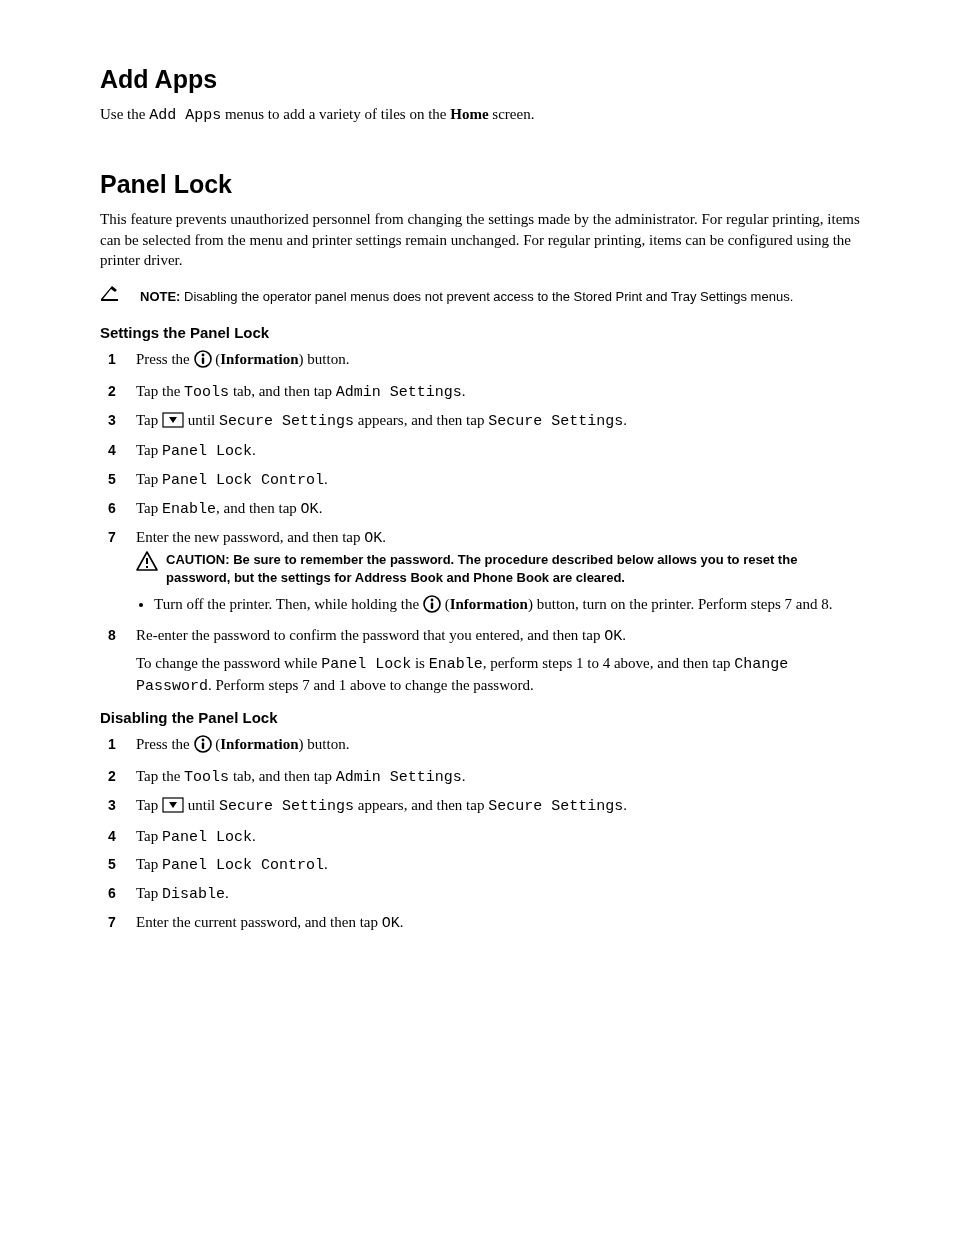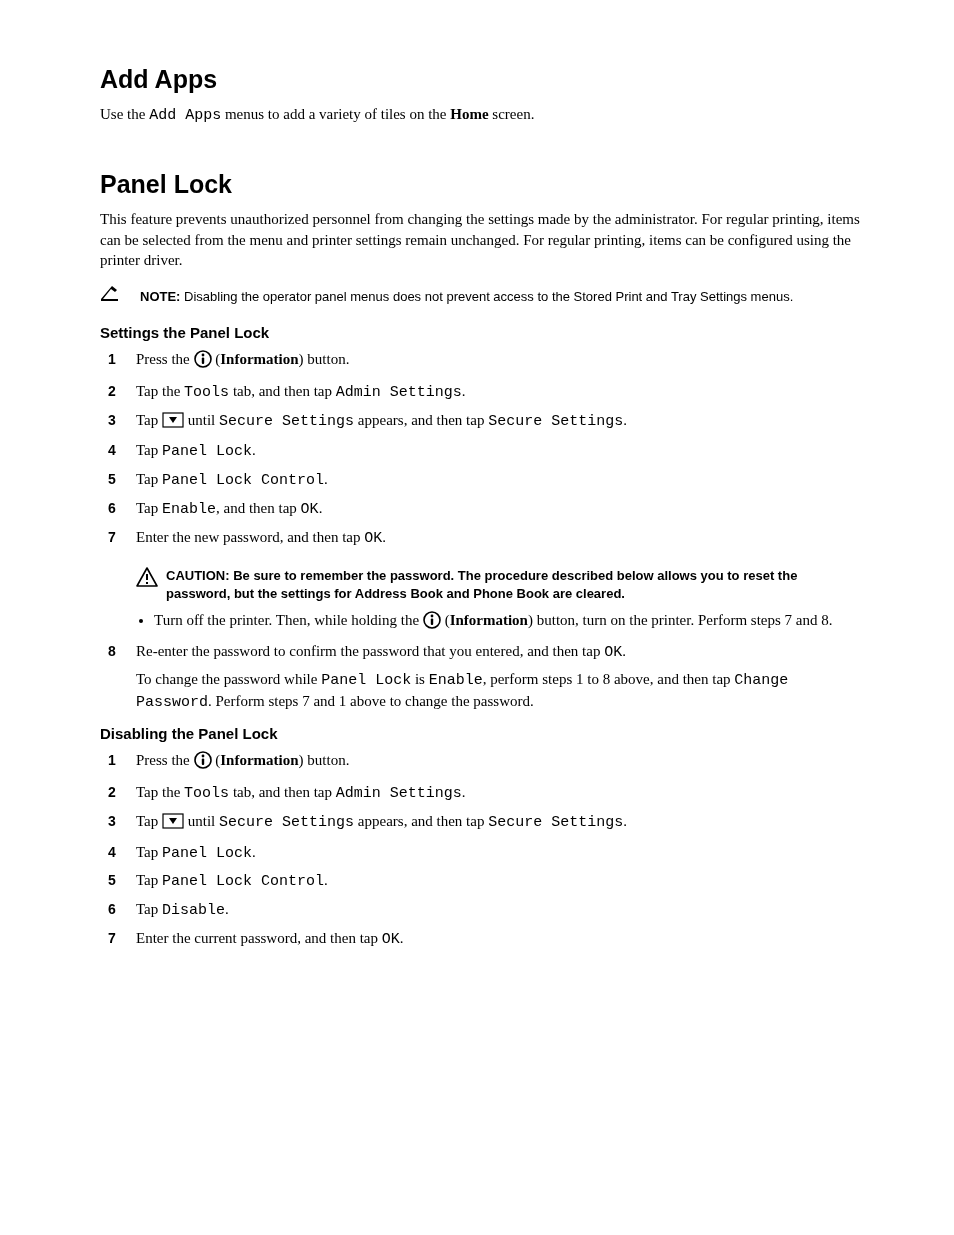--- a/index.html
+++ b/index.html
@@ -82,21 +82,21 @@
     vertical-align: -4px;
   }
   .down-btn {
     display: inline-block;
     vertical-align: -3px;
   }
   .caution-row {
     display: flex;
     align-items: flex-start;
     gap: 8px;
-    margin: 18px 0 6px 0;
+    margin: 2px 0 6px 0;
     padding-left: 0;
   }
   .caution-icon { flex: 0 0 22px; }
   .caution-text {
     font-family: Arial, Helvetica, sans-serif;
     font-size: 13px;
     line-height: 1.4;
     font-weight: bold;
   }
   ul.bullet {
@@ -193,21 +193,21 @@
                   <circle cx="9" cy="5" r="1.4" fill="#000"></circle>
                   <rect x="7.8" y="7.5" width="2.4" height="6.5" rx="1" fill="#000"></rect>
                 </svg></span><span> (</span><b>Information</b><span>) button, turn on the printer. Perform steps 7 and 8.</span>
           </li>
         </ul>
       </div>
     </li>
     <li>
       <span>Re-enter the password to confirm the password that you entered, and then tap </span><span class="mono">OK</span><span>.</span>
       <p class="step-para">
-        <span>To change the password while </span><span class="mono">Panel Lock</span><span> is </span><span class="mono">Enable</span><span>, perform steps 1 to 8 above, and then tap </span><span class="mono">Change Password</span><span>. Perform steps 7 and 1 above to change the password.</span>
+        <span>To change the password while </span><span class="mono">Panel Lock</span><span> is </span><span class="mono">Enable</span><span>, perform steps 1 to 4 above, and then tap </span><span class="mono">Change Password</span><span>. Perform steps 7 and 1 above to change the password.</span>
       </p>
     </li>
   </ol>
 
   <h3 class="subheading" style="">Disabling the Panel Lock</h3>
   <ol class="steps">
     <li>
       <span>Press the </span><span class="info-symbol"><svg width="18" height="18" viewBox="0 0 18 18">
             <circle cx="9" cy="9" r="8" fill="none" stroke="#000" stroke-width="1.6"></circle>
             <circle cx="9" cy="5" r="1.4" fill="#000"></circle>

